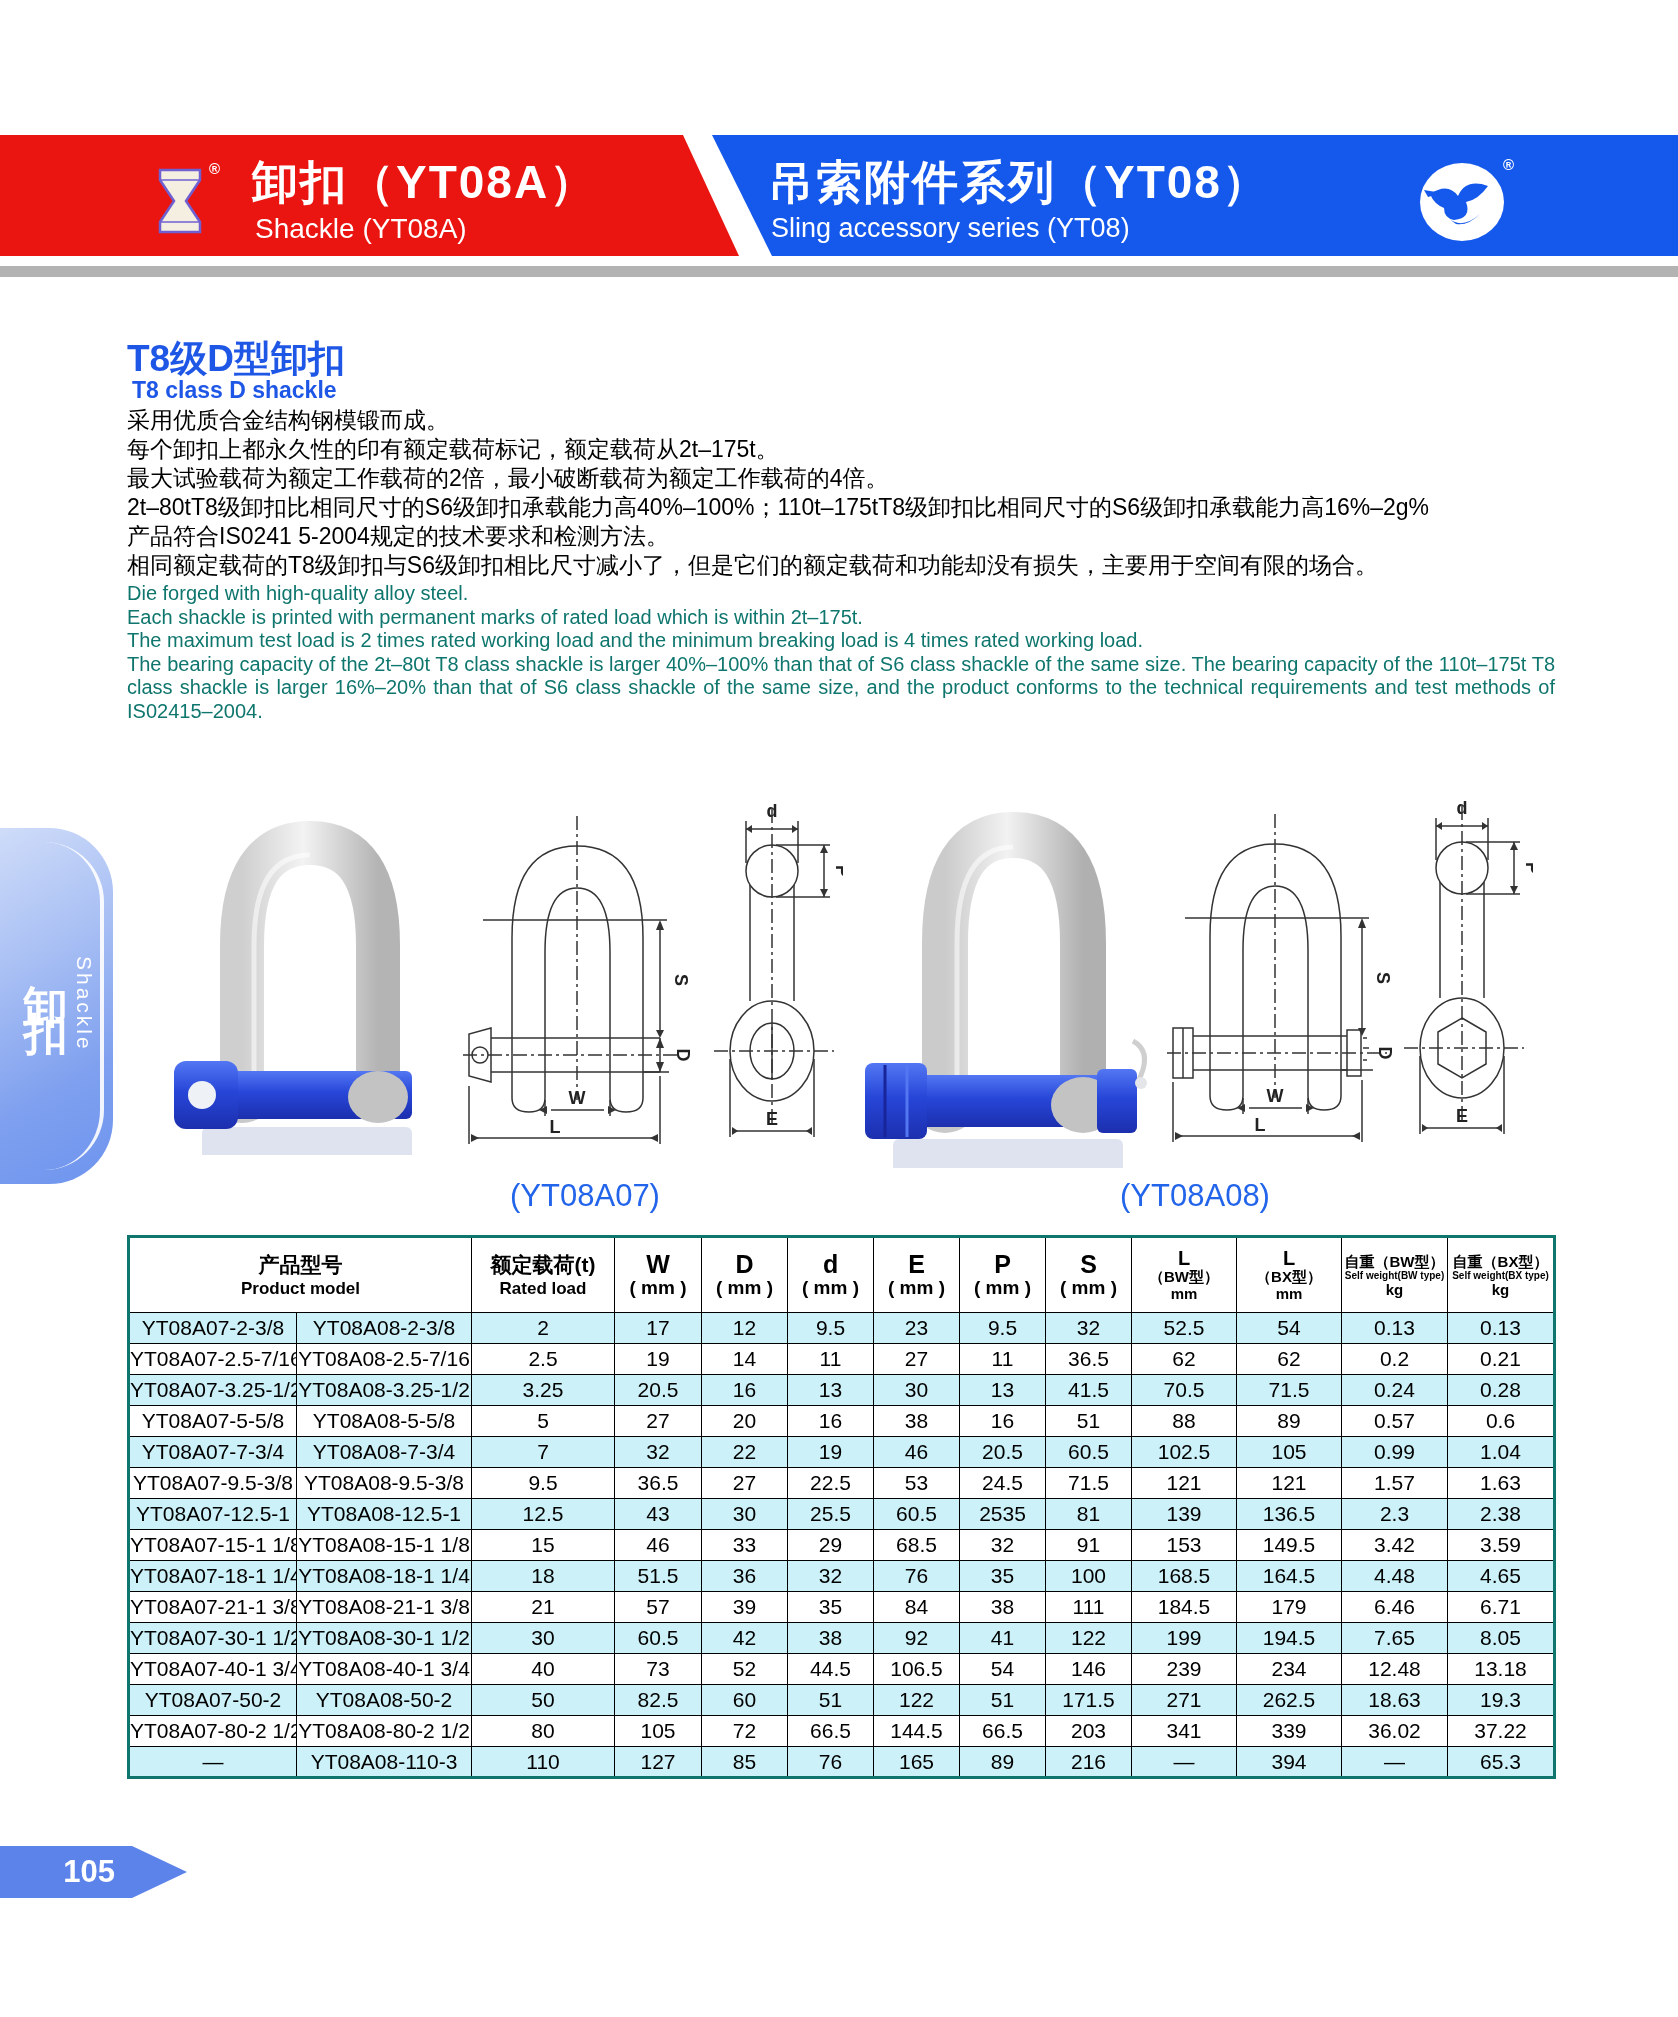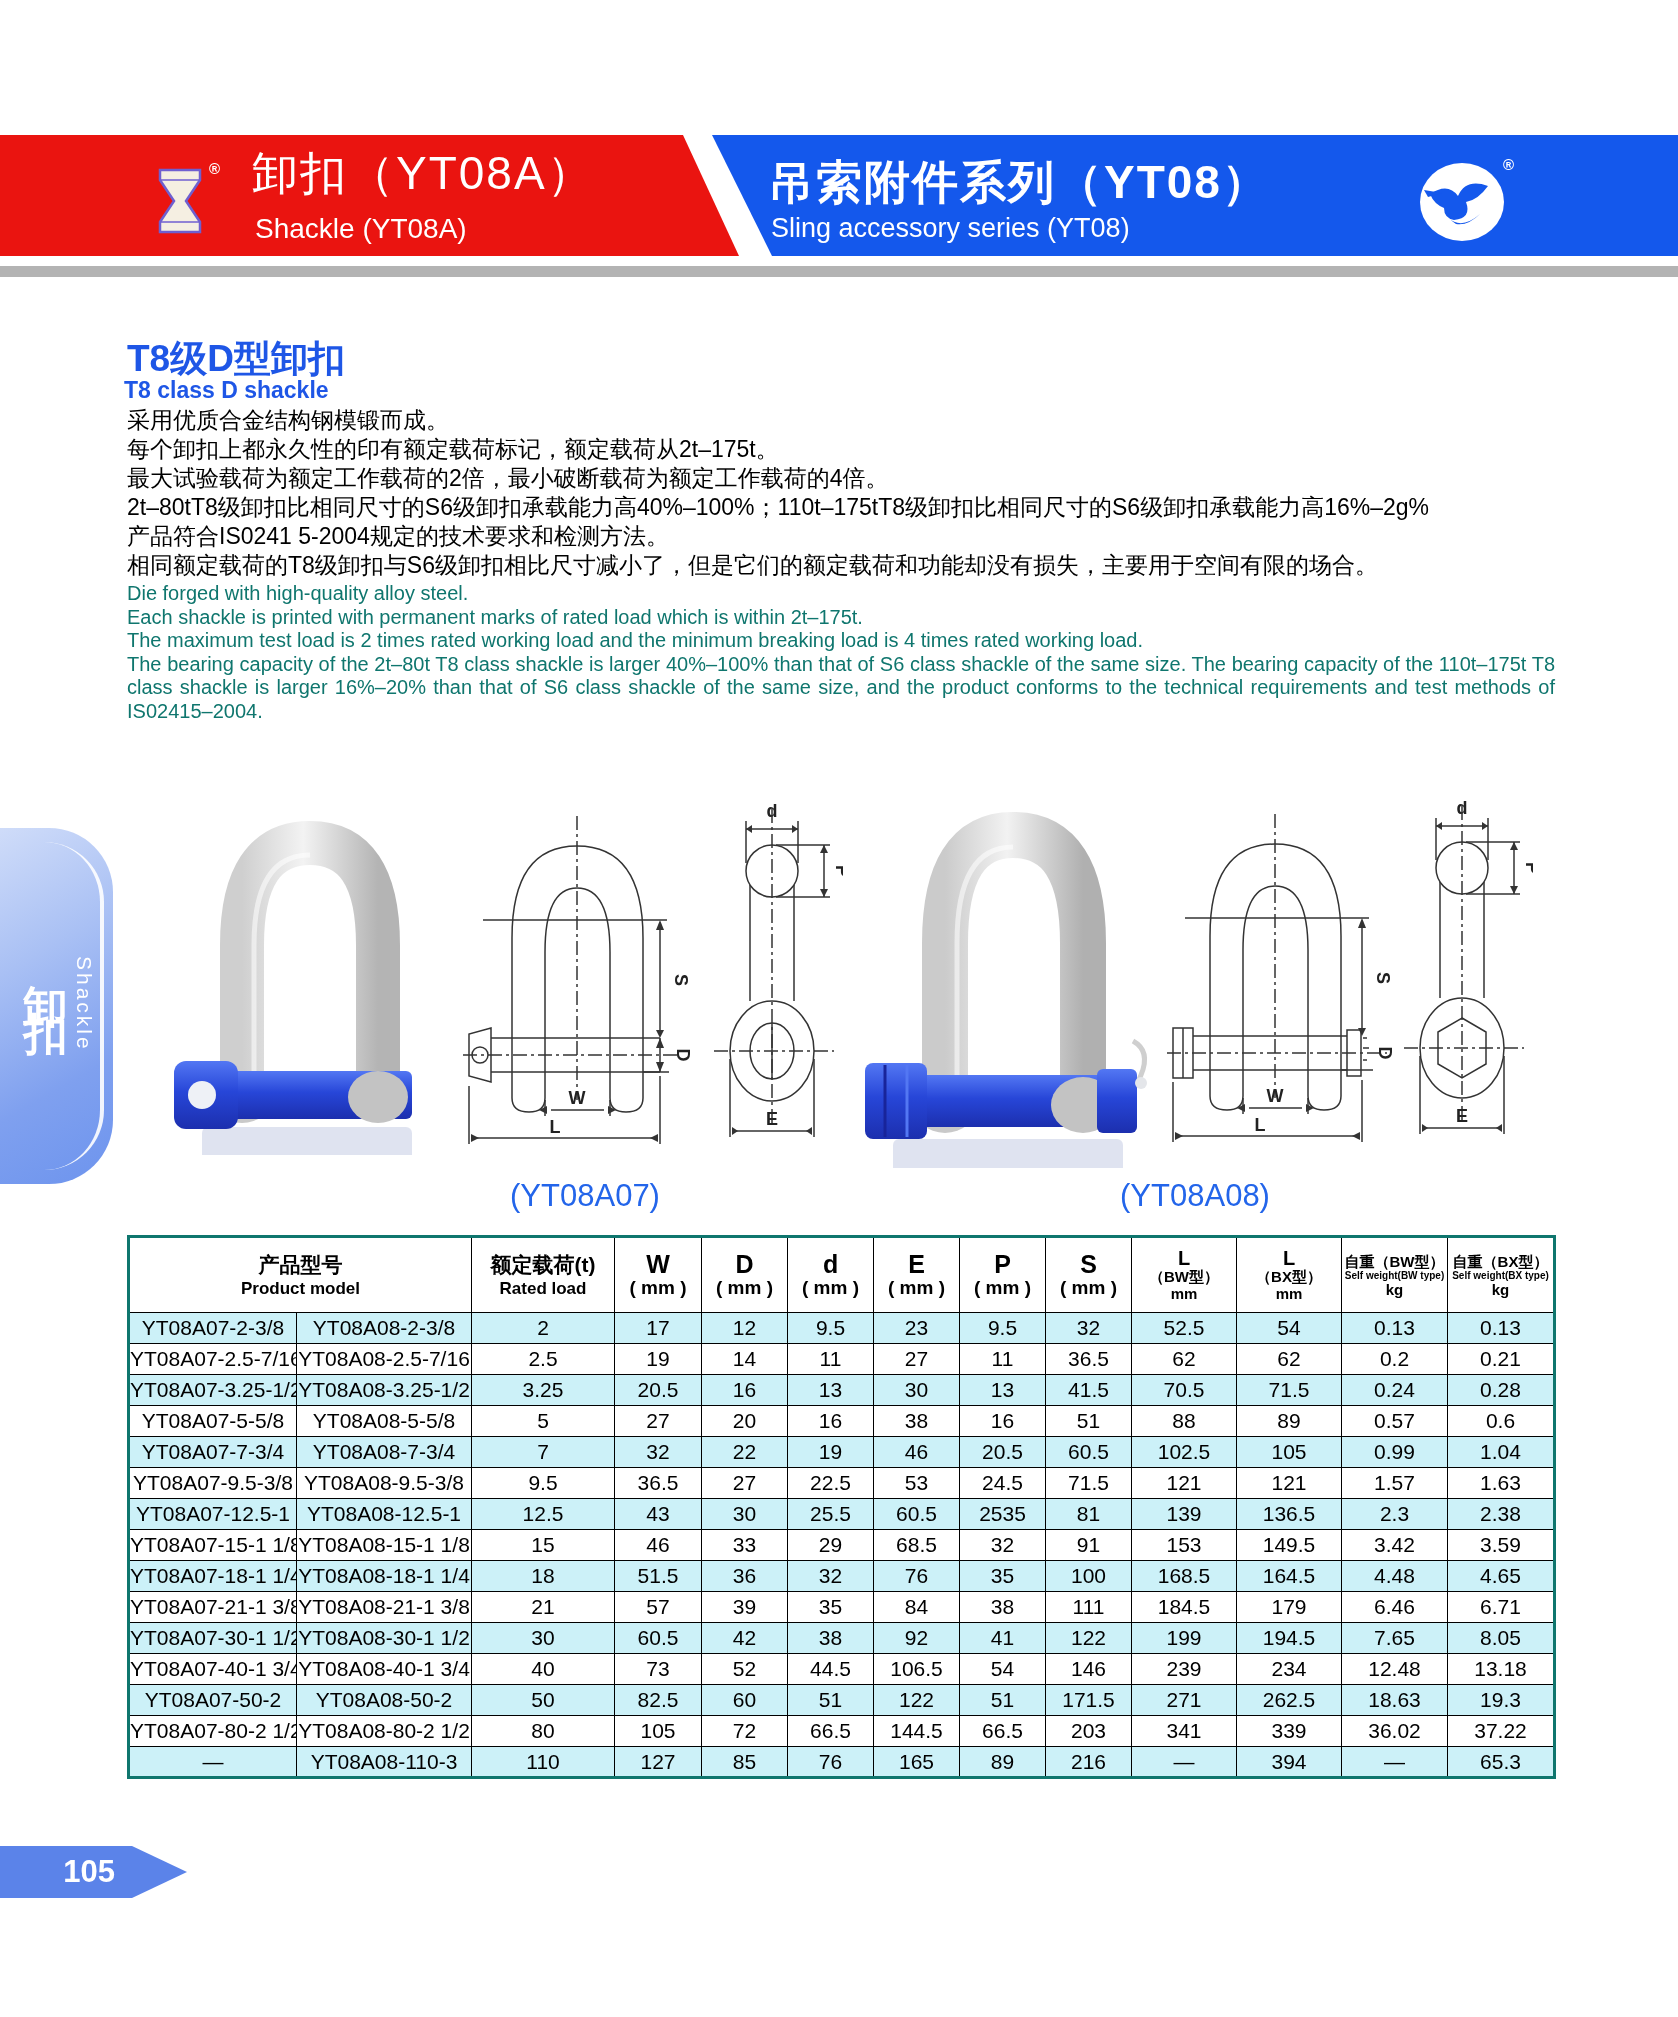--- a/index.html
+++ b/index.html
@@ -15,30 +15,30 @@
   }
   .banner-blue {
     position:absolute; left:712px; top:135px; width:966px; height:121px;
     background:#1458ec;
     clip-path:polygon(0 0, 100% 0, 100% 100%, 60px 100%);
   }
   .logo-tx { position:absolute; left:155px; top:166px; }
   .reg { position:absolute; color:#ffffff; font-size:15px; font-weight:bold; }
   .reg-left { left:209px; top:160px; }
   .reg-right { left:1503px; top:156px; }
-  .t-zh-left { position:absolute; left:252px; top:143px; color:#fff; font-size:46px; font-weight:normal; letter-spacing:2px; }
+  .t-zh-left { position:absolute; left:252px; top:152px; color:#fff; font-size:46px; font-weight:bold; letter-spacing:2px; }
   .t-en-left { position:absolute; left:255px; top:213px; color:#fff; font-size:28px; }
   .t-zh-right { position:absolute; left:768px; top:152px; color:#fff; font-size:46px; font-weight:bold; letter-spacing:2px; }
   .t-en-right { position:absolute; left:771px; top:213px; color:#fff; font-size:27px; }
   .logo-bird { position:absolute; left:1418px; top:160px; }
   .gray-bar { position:absolute; left:0; top:266px; width:1678px; height:11px; background:#b3b3b3; }
 
   
   .sec-title-zh { position:absolute; left:127px; top:334px; font-size:37px; font-weight:bold; color:#1e56e6; }
-  .sec-title-en { position:absolute; left:124px; top:377px; font-size:23px; font-weight:bold; color:#1e56e6; }
+  .sec-title-en { position:absolute; left:132px; top:377px; font-size:23px; font-weight:bold; color:#1e56e6; }
   .zh-block { position:absolute; left:127px; top:406px; width:1430px; font-size:23px; line-height:29px; color:#000; }
   .en-block { position:absolute; left:127px; top:582px; width:1428px; font-size:20px; line-height:23.5px; color:#0f766e; }
   .en-block p { margin:0; text-align:justify; }
 
   
   .side-tab {
     position:absolute; left:0; top:828px; width:113px; height:356px;
     background:linear-gradient(150deg,#cfdcf9 0%, #a9c0f4 35%, #7fa0ef 70%, #6d94ee 100%);
     border-radius:0 64px 64px 0;
   }

